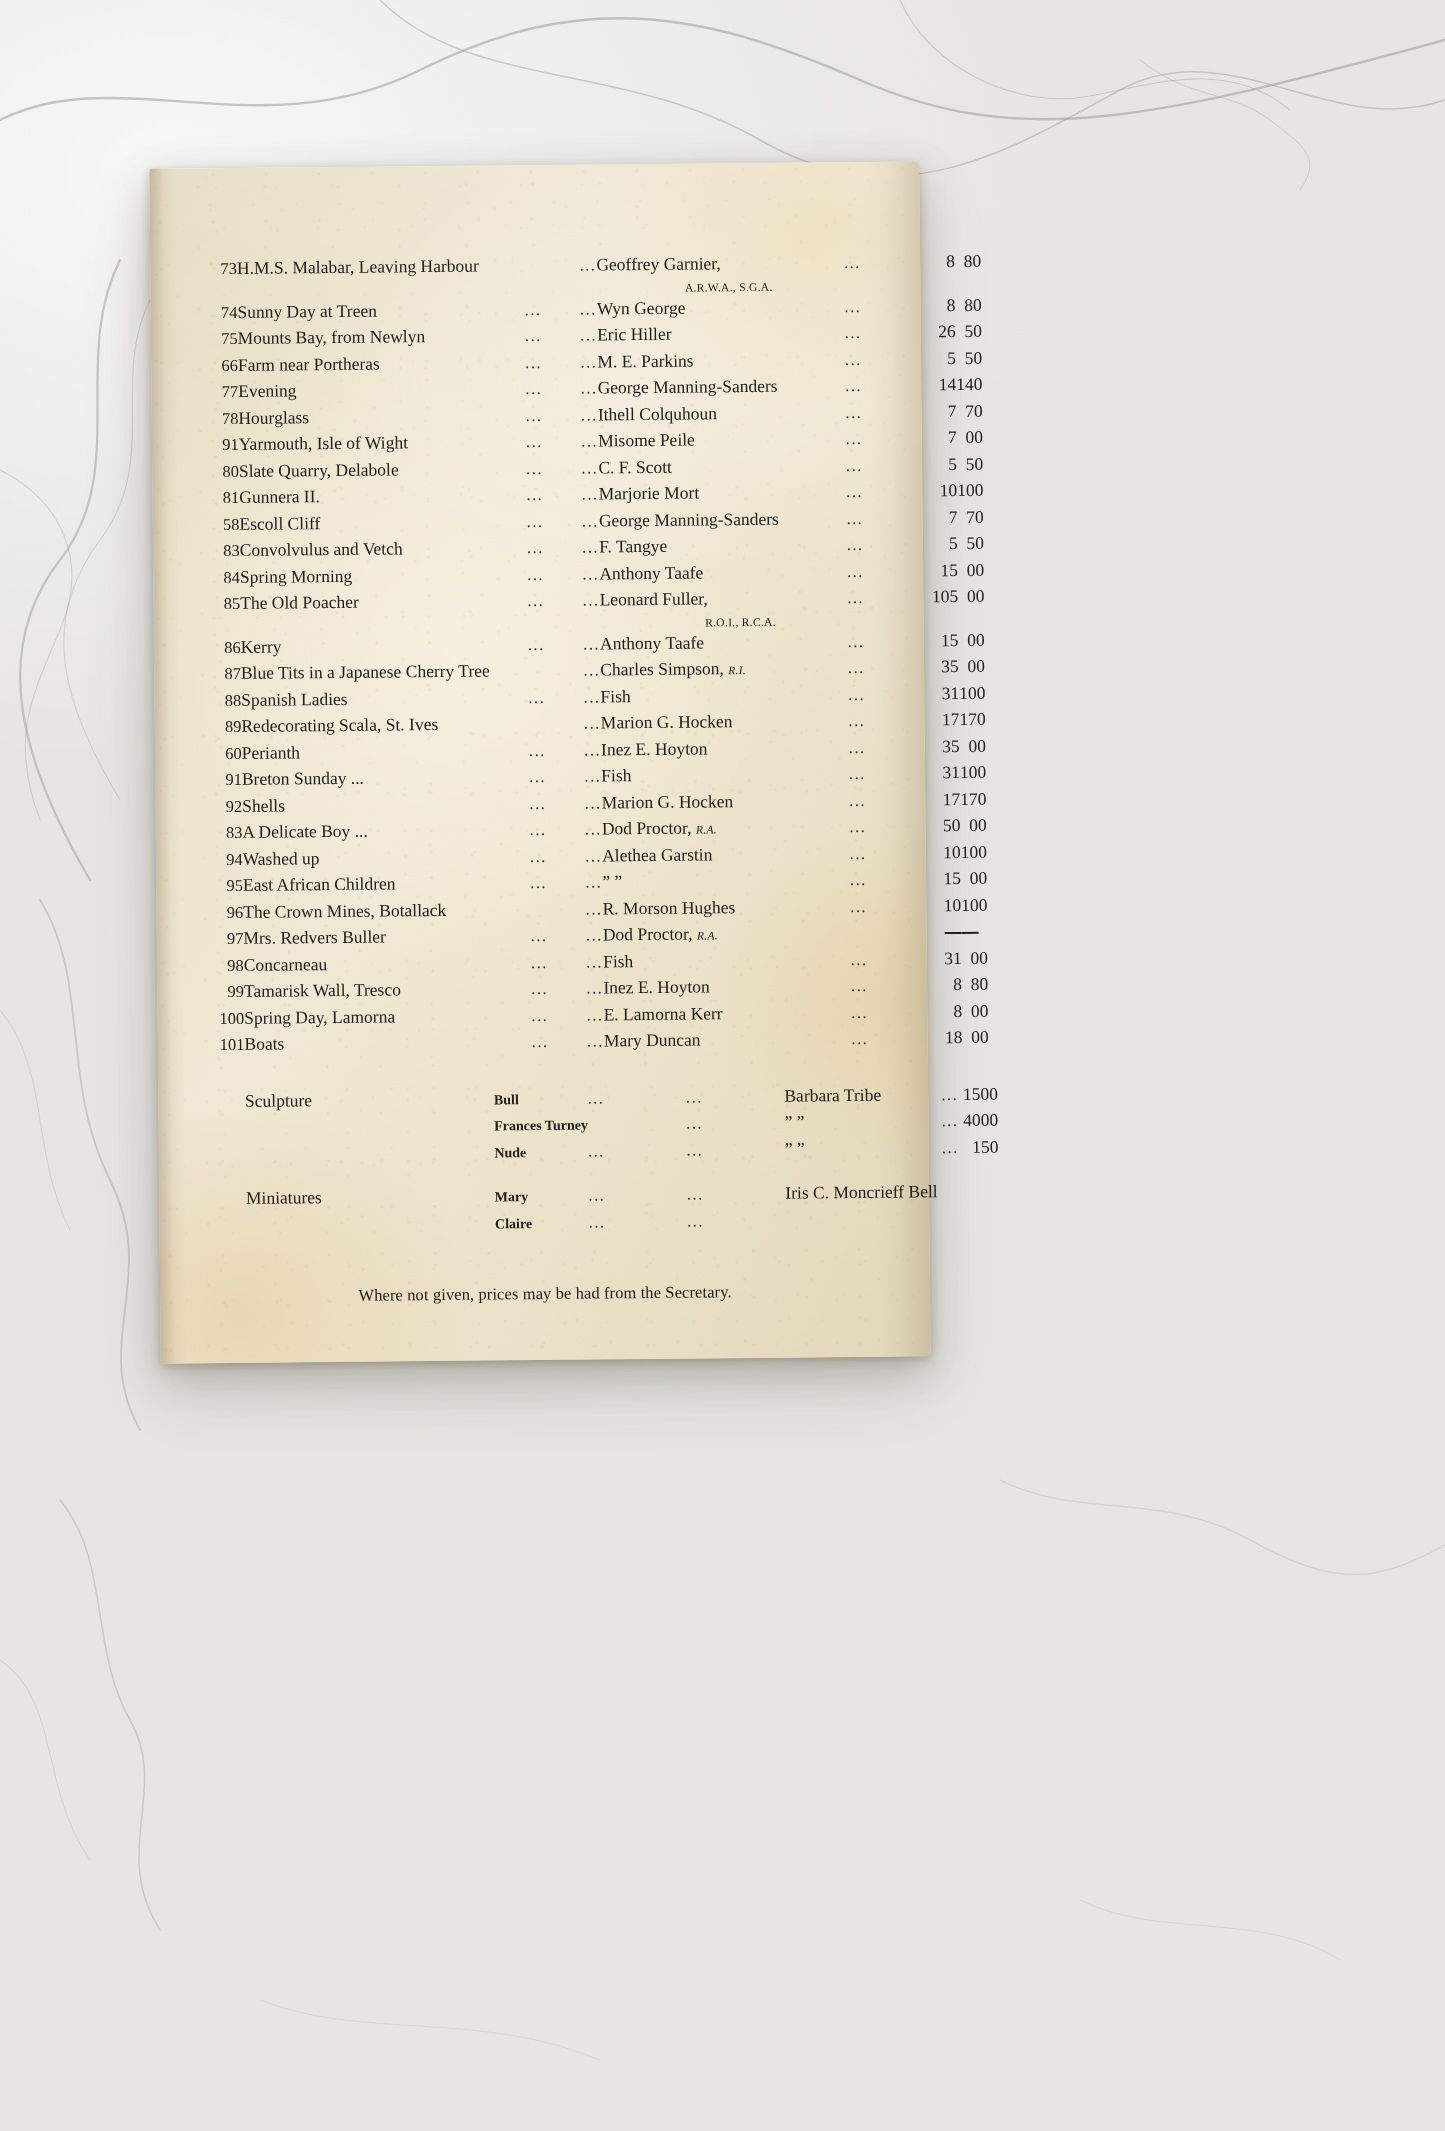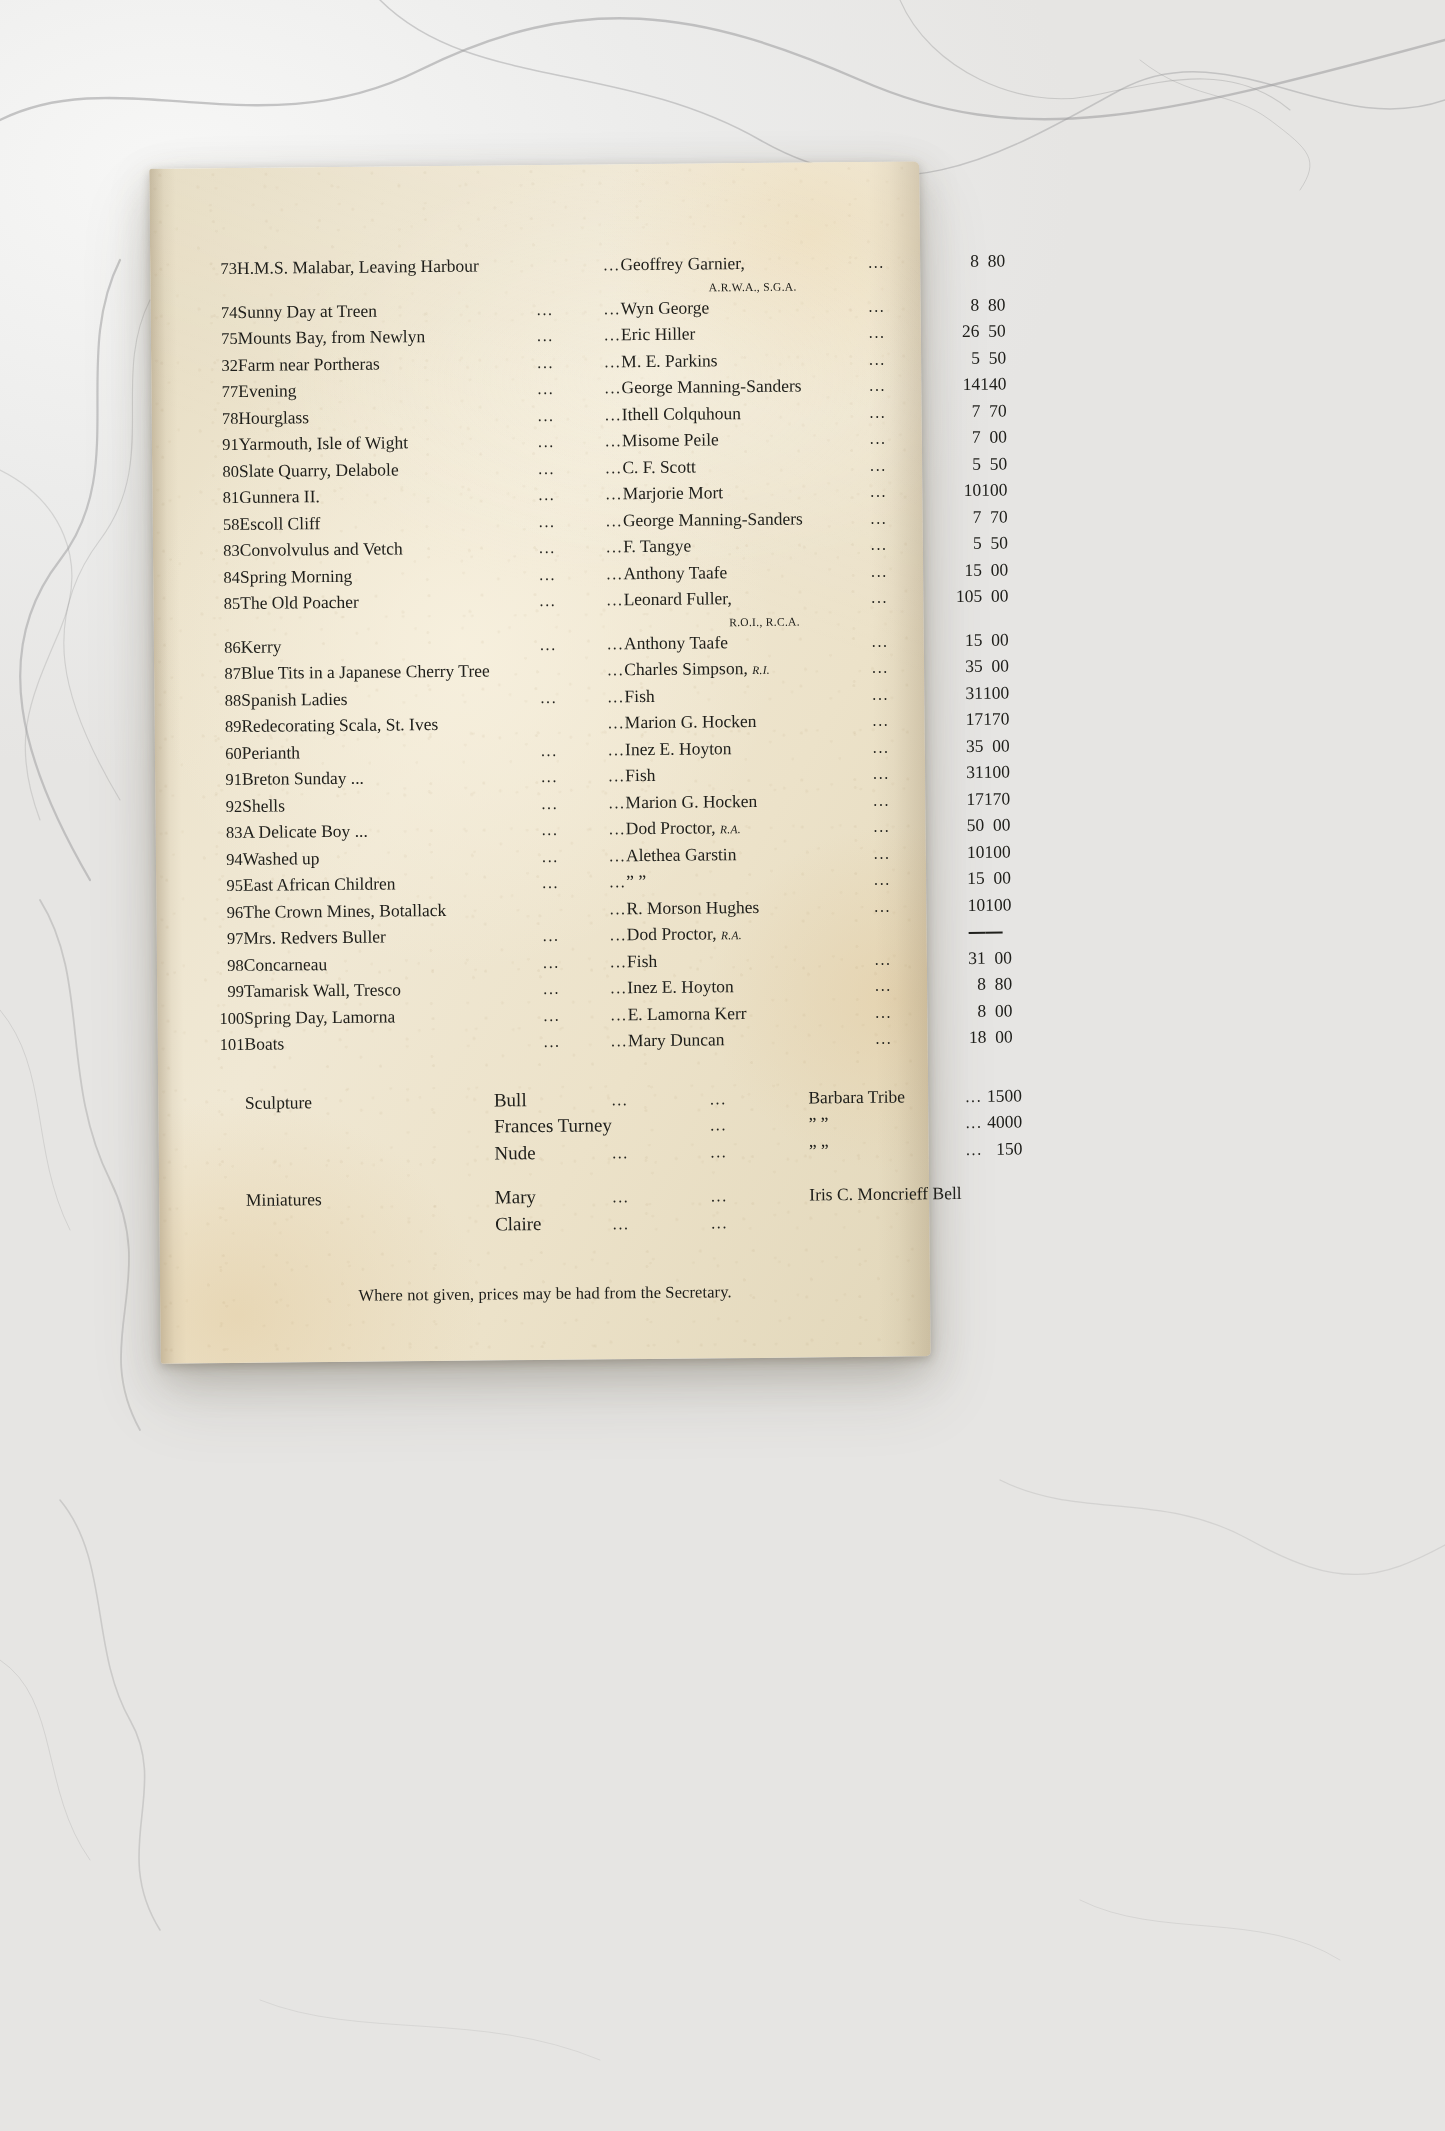--- a/index.html
+++ b/index.html
@@ -129,21 +129,21 @@
     letter-spacing: .3px;
     text-align: right;
     padding-right: 4px;
   }
   .dash { display:inline-block; width: 17px; height: 2px; background: #20201c; vertical-align: middle; }
 
   
   tr.spacer td { height: 30px; }
   tr.spacer-sm td { height: 18px; }
   td.sec { font-size: 17.5px; padding-right: 8px; }
-  td.subitem { font-size: 19px; }
+  td.subitem { font-size: 14px; font-weight: bold; }
 
   #footer {
     margin-top: 44px;
     text-align: center;
     font-size: 16.5px;
     letter-spacing: .1px;
     padding-right: 26px;
   }
 
   
@@ -221,21 +221,21 @@
             <td class="title">Mounts Bay, from Newlyn</td>
             <td class="lead1"><span class="dots">...</span></td>
             <td class="lead2"><span class="dots">...</span></td>
             <td class="artist">Eric Hiller</td>
             <td class="lead3"><span class="dots">...</span></td>
             <td class="p1">26</td>
             <td class="p2">5</td>
             <td class="p3">0</td>
           </tr>
           <tr class="item">
-            <td class="num">32</td>
+            <td class="num">66</td>
             <td class="title">Farm near Portheras</td>
             <td class="lead1"><span class="dots">...</span></td>
             <td class="lead2"><span class="dots">...</span></td>
             <td class="artist">M. E. Parkins</td>
             <td class="lead3"><span class="dots">...</span></td>
             <td class="p1">5</td>
             <td class="p2">5</td>
             <td class="p3">0</td>
           </tr>
           <tr class="item">

